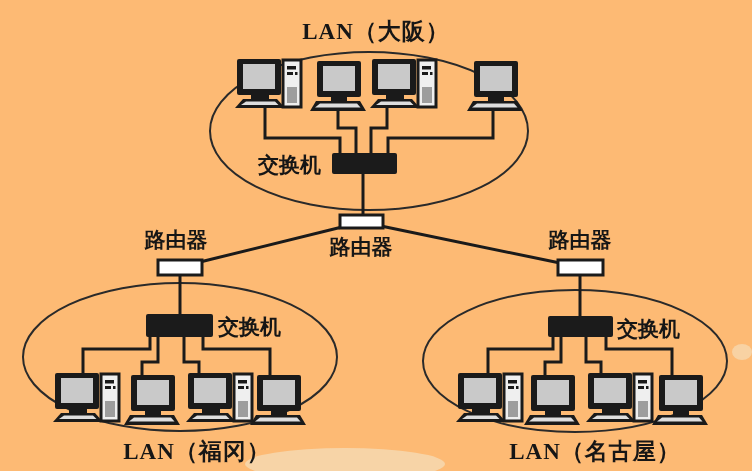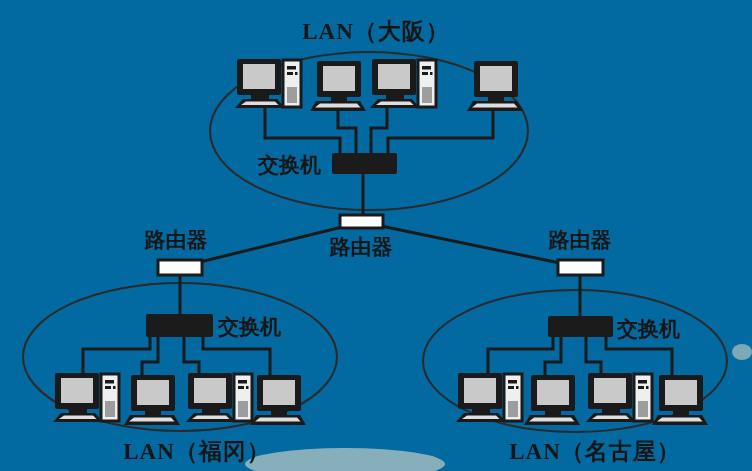--- a/index.html
+++ b/index.html
@@ -1,20 +1,20 @@
 <!DOCTYPE html>
 <html><head>
 <meta charset="utf-8">
 <style>
   html, body { margin: 0; padding: 0; }
   .stage {
     position: relative;
     width: 752px;
     height: 471px;
-    background: #0369a1;
+    background: #fdba74;
     overflow: hidden;
     font-family: "Liberation Serif", "DejaVu Serif", serif;
   }
   .diagram-svg {
     position: absolute;
     left: 0; top: 0;
     width: 752px; height: 471px;
   }
   .lbl {
     position: absolute;

